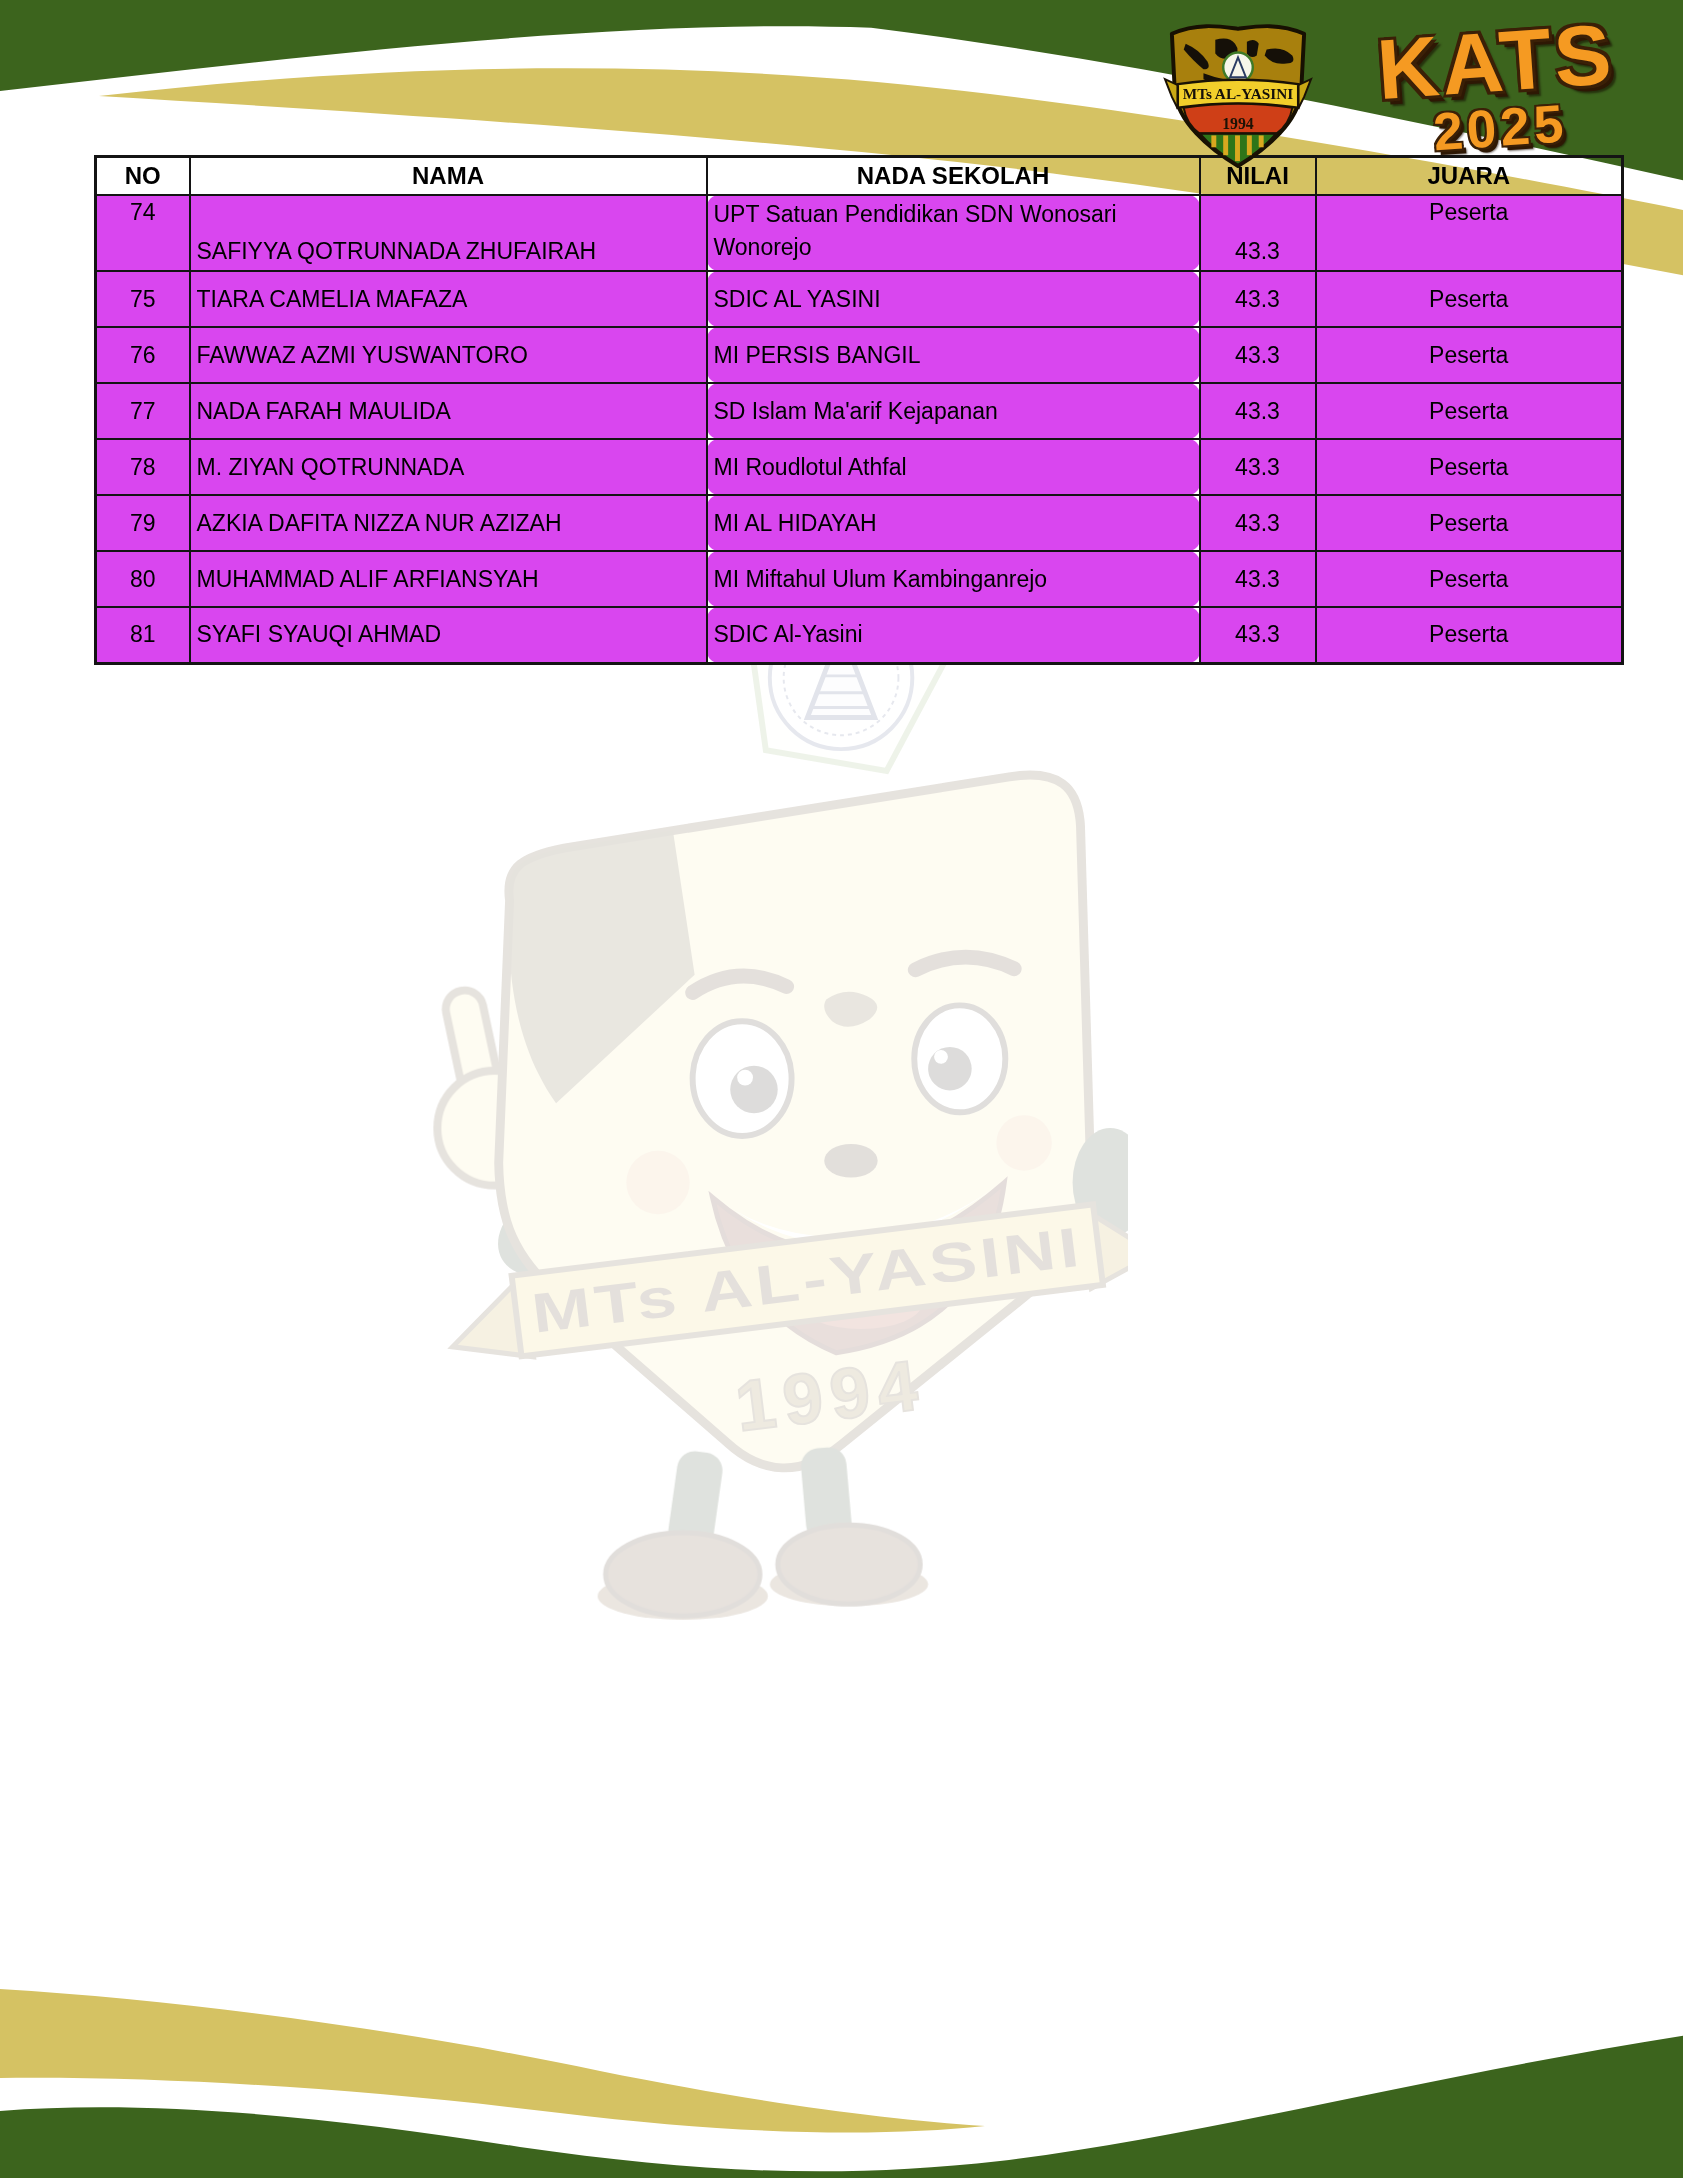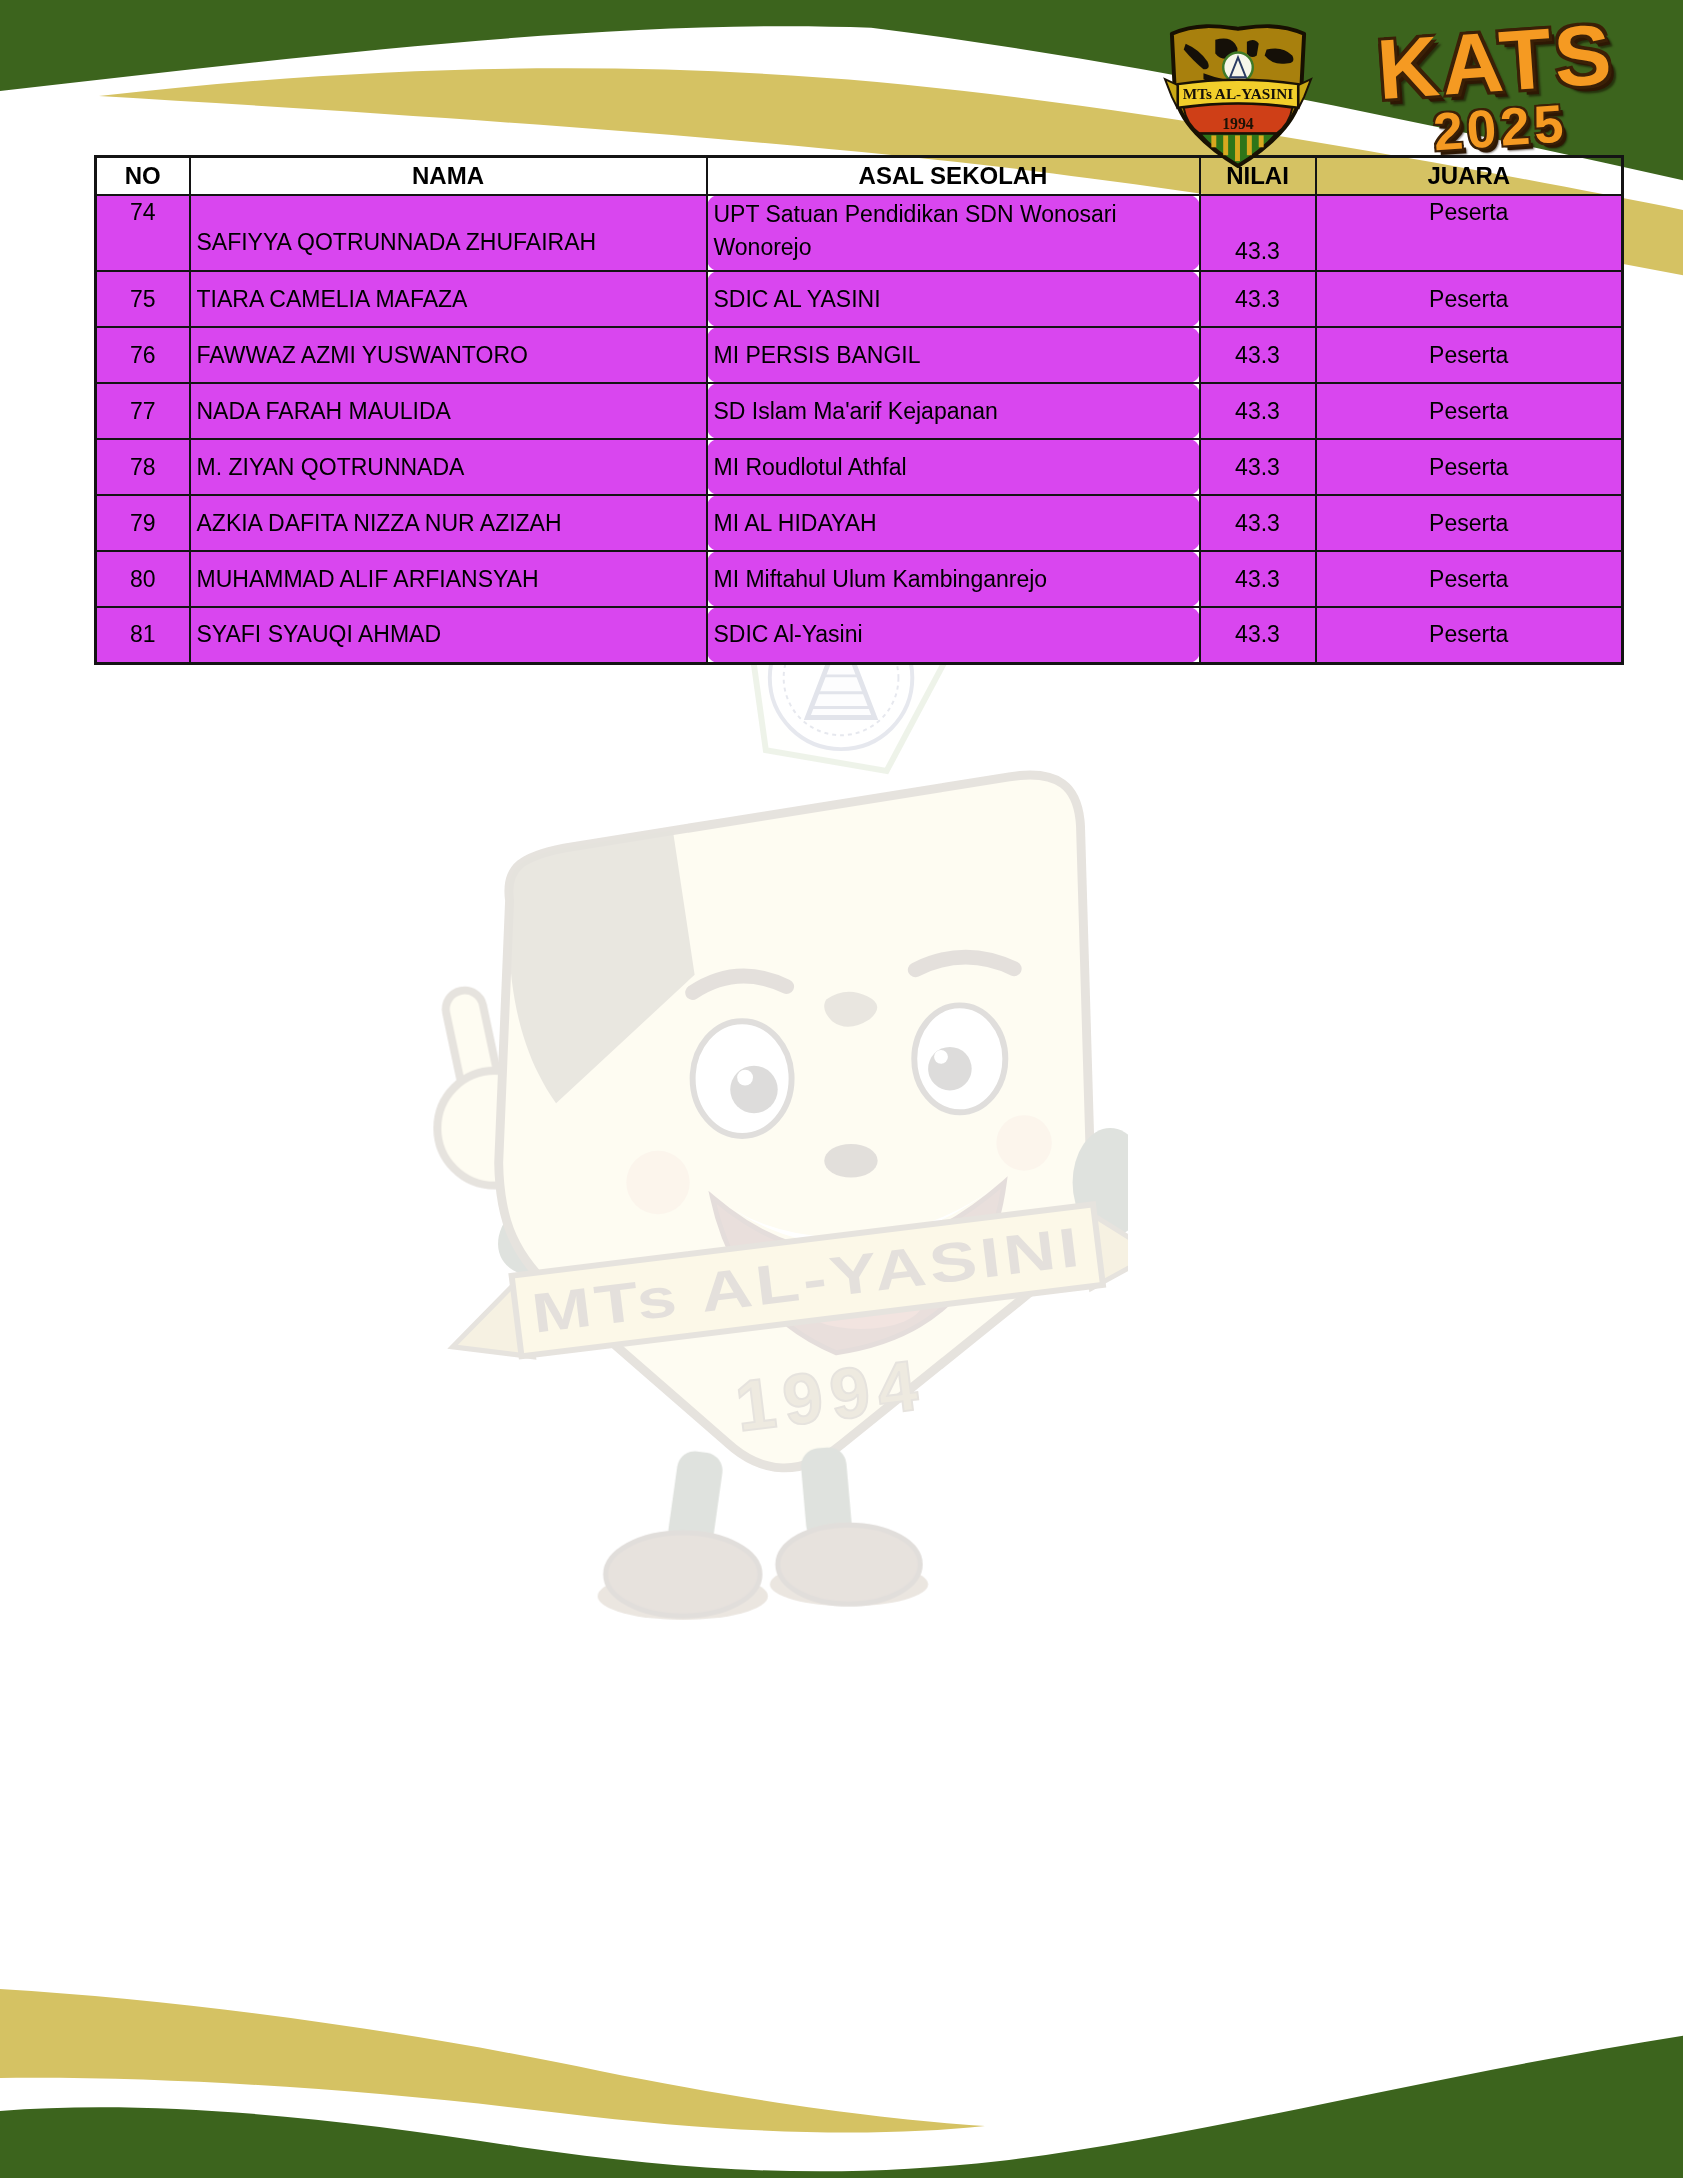--- a/index.html
+++ b/index.html
@@ -46,21 +46,21 @@
   }
   table.results tbody td{background:#d946ef;vertical-align:middle;padding:2px 6px;}
   td.c-no{ text-align:center;}
   td.c-nama{text-align:left;padding-left:9px;}
   td.c-asal{text-align:left;padding-left:9px;white-space:pre-line;line-height:1.42;border-radius:12px;}
   td.c-nilai{text-align:center;}
   td.c-juara{text-align:center;}
   tr.row{height:56px;}
   tr.row.tall{height:76px;}
   tr.row.tall td.c-no{vertical-align:top;padding-top:3px;}
-  tr.row.tall td.c-nama{vertical-align:bottom;padding-bottom:14px;}
+  tr.row.tall td.c-nama{vertical-align:bottom;padding-bottom:5px;}
   tr.row.tall td.c-asal{vertical-align:top;padding-top:2px;}
   tr.row.tall td.c-nilai{vertical-align:bottom;padding-bottom:5px;}
   tr.row.tall td.c-juara{vertical-align:top;padding-top:3px;}
 </style>
 </head>
 <body style="--kats-orange: #f59a22;">
 
 <svg class="layer header-decor" width="1683" height="297" viewBox="0 0 1700 300" aria-hidden="true">
   <path fill="#d5c263" d="M100,97 C420,60 720,60 1000,95 C1250,126 1500,172 1700,212
            L1700,278 C1500,240 1300,206 1100,180 C820,142 420,116 100,97 Z"></path>
@@ -172,21 +172,21 @@
     <col style="width:94px">
       <col style="width:517px">
       <col style="width:493px">
     <col style="width:116px">
       <col style="width:307px">
   </colgroup>
   <thead>
     <tr>
       <th>NO</th>
       <th>NAMA</th>
-      <th>ASAL SEKOLAH</th>
+      <th>NADA SEKOLAH</th>
       <th>NILAI</th>
       <th>JUARA</th>
     </tr>
   </thead>
   <tbody>
       <tr class="row tall">
         <td class="c-no">74</td>
         <td class="c-nama">SAFIYYA QOTRUNNADA ZHUFAIRAH</td>
         <td class="c-asal">UPT Satuan Pendidikan SDN Wonosari
 Wonorejo</td>

